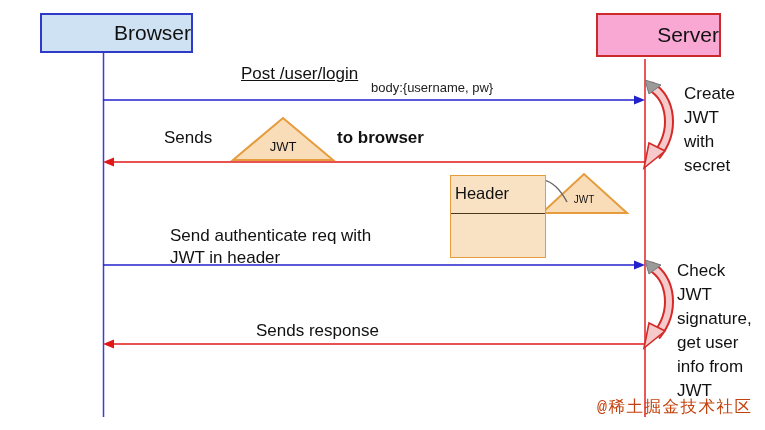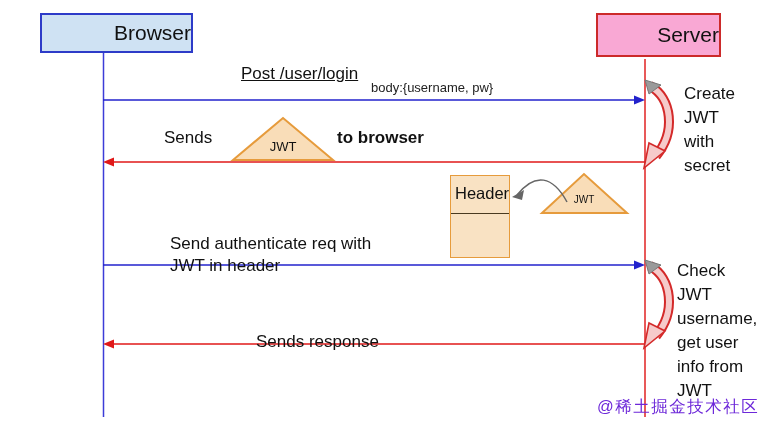--- a/index.html
+++ b/index.html
@@ -15,35 +15,35 @@
   }
   #browser-box{left:26px;top:13px;width:153px;height:40px;background:#cfe2f3;border:2px solid #2d3bc8;}
   #server-box{left:582px;top:13px;width:125px;height:44px;background:#f9a8d4;border:2px solid #cc2a2a;}
   .msg-label{font-size:17px;white-space:pre-line;line-height:21.5px;}
   #login-label{left:241px;top:63px;text-decoration:underline;}
   #login-body-label{left:371px;top:80px;font-size:13px;color:#222;}
   #sends-label{left:164px;top:127px;}
   #tobrowser-label{left:337px;top:127px;font-weight:bold;}
   #jwt1-label{left:258px;top:139px;width:50px;text-align:center;font-size:13px;}
   #jwt2-label{left:567px;top:194px;width:34px;text-align:center;font-size:10px;}
-  #auth-label{left:170px;top:233px;}
-  #response-label{left:256px;top:320px;margin-top:11px;}
+  #auth-label{left:170px;top:225px;}
+  #response-label{left:256px;top:320px;}
   #header-box{
-    left:450px;top:175px;width:60px;height:83px;box-sizing:border-box;
+    left:450px;top:175px;width:96px;height:83px;box-sizing:border-box;
     background:#f9e2c3;border:1.5px solid #e69b3c;
   }
   #header-title{
     box-sizing:border-box;height:38px;border-bottom:1px solid #4a3a20;
     font-size:16.5px;padding:8px 0 0 4px;
   }
   .annotation{font-size:17px;line-height:24px;white-space:pre-line;}
   #create-annotation{left:684px;top:82px;}
   #check-annotation{left:677px;top:259px;}
   #watermark{
-    left:597px;top:396px;font-size:16.5px;letter-spacing:1.5px;color:#6d28d9;
+    left:597px;top:396px;font-size:16.5px;letter-spacing:1.5px;color:#c2410c;font-family:Liberation Mono, monospace;
   }
 </style>
 </head>
 <body>
 
 <div id="stage">
 
   <svg id="diagram-svg" viewBox="0 0 765 430">
 
     <line x1="103.5" y1="53" x2="103.5" y2="417" stroke="#3c3cd8" stroke-width="1.5"></line>
@@ -116,20 +116,20 @@
     <div id="header-title">Header</div>
   </div>
   <div class="abs" id="jwt2-label">JWT</div>
 
   <div class="abs annotation" id="create-annotation">Create
 JWT
 with
 secret</div>
   <div class="abs annotation" id="check-annotation">Check
 JWT
-username,
+signature,
 get user
 info from
 JWT</div>
 
   <div class="abs" id="watermark">@稀土掘金技术社区</div>
 
 </div>
 
 </body></html>

